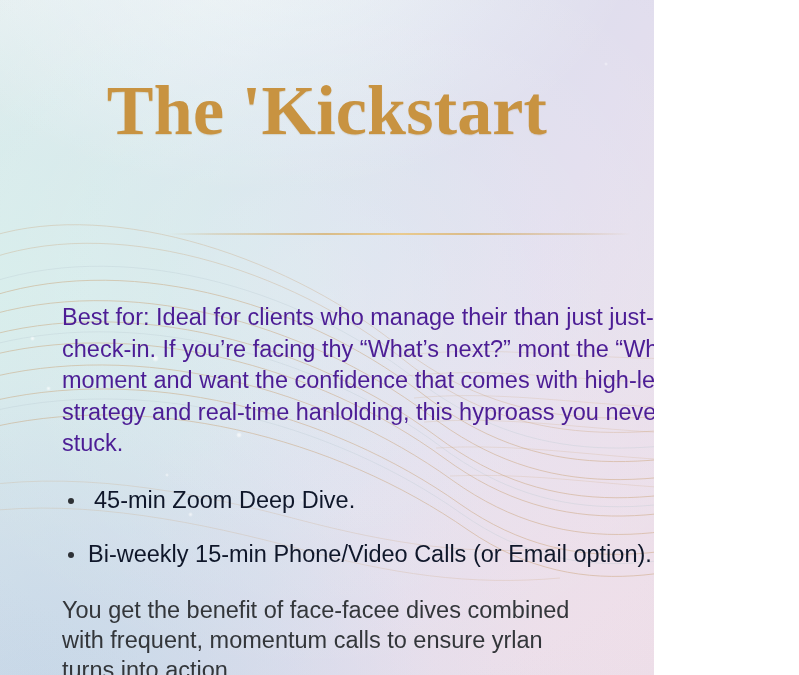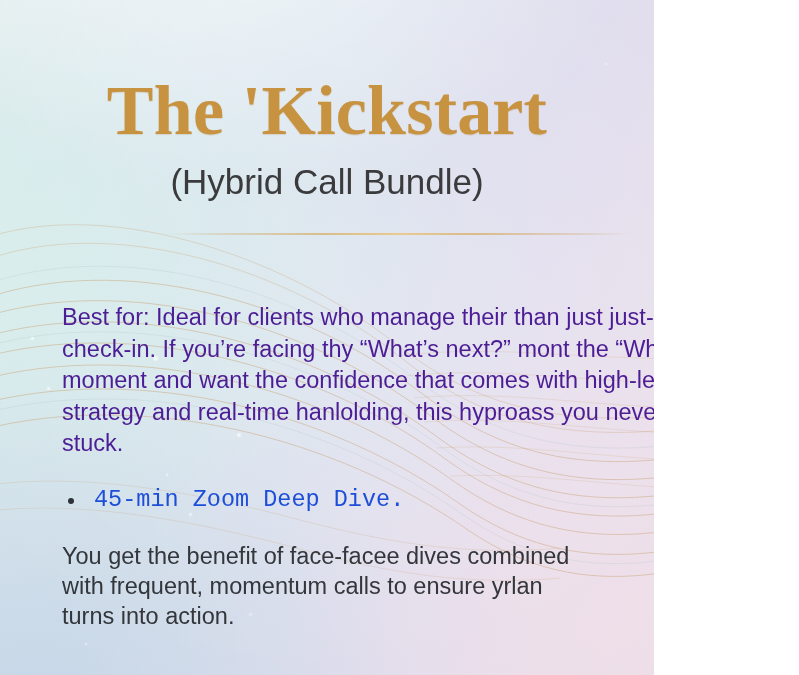--- a/index.html
+++ b/index.html
@@ -160,24 +160,24 @@
     white-space: pre-line;
   }
 
   .bullets {
     margin: 0;
     padding: 0;
     list-style: none;
   }
   .bullet {
     position: relative;
-    font-family: Liberation Mono, monospace;
+    font-family: Liberation Sans, sans-serif;
     font-size: 23.5px;
     line-height: 30px;
-    color: #1d4ed8;
+    color: #0f172a;
     padding-left: 26px;
   }
   .bullet-1 { margin-top: 25px; padding-left: 32px; }
   .bullet-2 { margin-top: 24px; padding-left: 26px; }
   .bullet::before {
     content: "";
     position: absolute;
     left: 6px;
     top: 13px;
     width: 6px;
@@ -252,34 +252,34 @@
   <div class="sparkle" style="left:655px; top:108px; width:6px;  height:6px;  opacity:.75"></div>
   <div class="sparkle" style="left:718px; top:135px; width:5px;  height:5px;  opacity:.6"></div>
   <div class="sparkle" style="left:604px; top:62px;  width:4px;  height:4px;  opacity:.5"></div>
   <div class="sparkle" style="left:84px;  top:642px; width:4px;  height:4px;  opacity:.5"></div>
   <div class="sparkle" style="left:248px; top:612px; width:5px;  height:5px;  opacity:.45"></div>
 
   <div class="content">
 
     <div class="title">The 'Kickstart</div>
 
-    <div class="subtitle">(Hybrid Call Bundle)</div>
 
     <div class="divider"></div>
 
     <div class="body-block">
 
       <p class="para-intro">Best for: Ideal for clients who manage their than just just-in. If
 check-in. If you’re facing thy “What’s next?”  mont the “What’s
 moment and want the confidence that comes with high-level
 strategy and real-time hanlolding, this hyproass you never feel
 stuck.</p>
 
       <ul class="bullets">
         <li class="bullet bullet-1">45-min Zoom Deep Dive.</li>
+        <li class="bullet bullet-2">Bi-weekly 15-min Phone/Video Calls (or Email option).</li>
       </ul>
 
       <p class="para-close">You get the benefit of face-facee dives combined
 with frequent, momentum calls to ensure yrlan
 turns into action.</p>
 
     </div>
   </div>
 </div>
 

